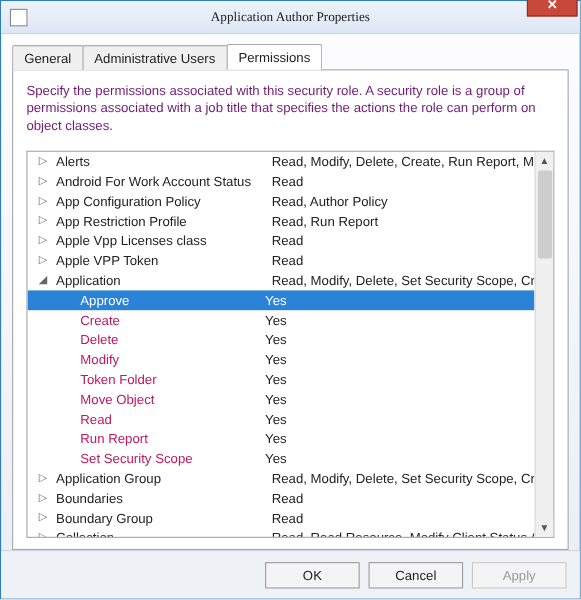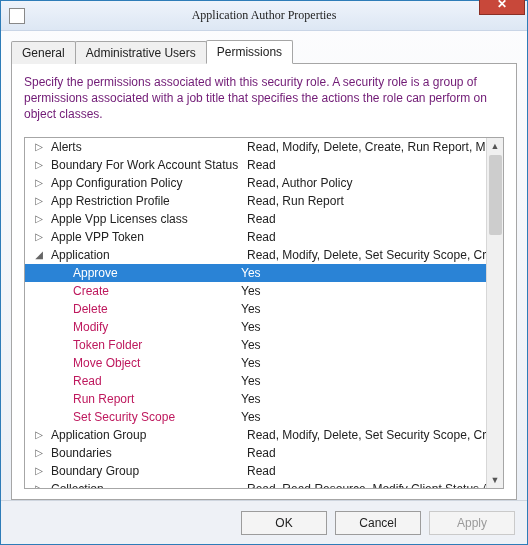--- a/index.html
+++ b/index.html
@@ -233,21 +233,21 @@
               <span class="indent" style="width: 8px;"></span>
               <span class="toggle">▷</span>
               <span class="indent" style="width: 6px;"></span>
               <span class="name" style="width: 196px;">Alerts</span>
               <span class="val">Read, Modify, Delete, Create, Run Report, M</span>
             </div>
             <div class="row">
               <span class="indent" style="width: 8px;"></span>
               <span class="toggle">▷</span>
               <span class="indent" style="width: 6px;"></span>
-              <span class="name" style="width: 196px;">Boundary For Work Account Status</span>
+              <span class="name" style="width: 196px;">Android For Work Account Status</span>
               <span class="val">Read</span>
             </div>
             <div class="row">
               <span class="indent" style="width: 8px;"></span>
               <span class="toggle">▷</span>
               <span class="indent" style="width: 6px;"></span>
               <span class="name" style="width: 196px;">App Configuration Policy</span>
               <span class="val">Read, Author Policy</span>
             </div>
             <div class="row">

